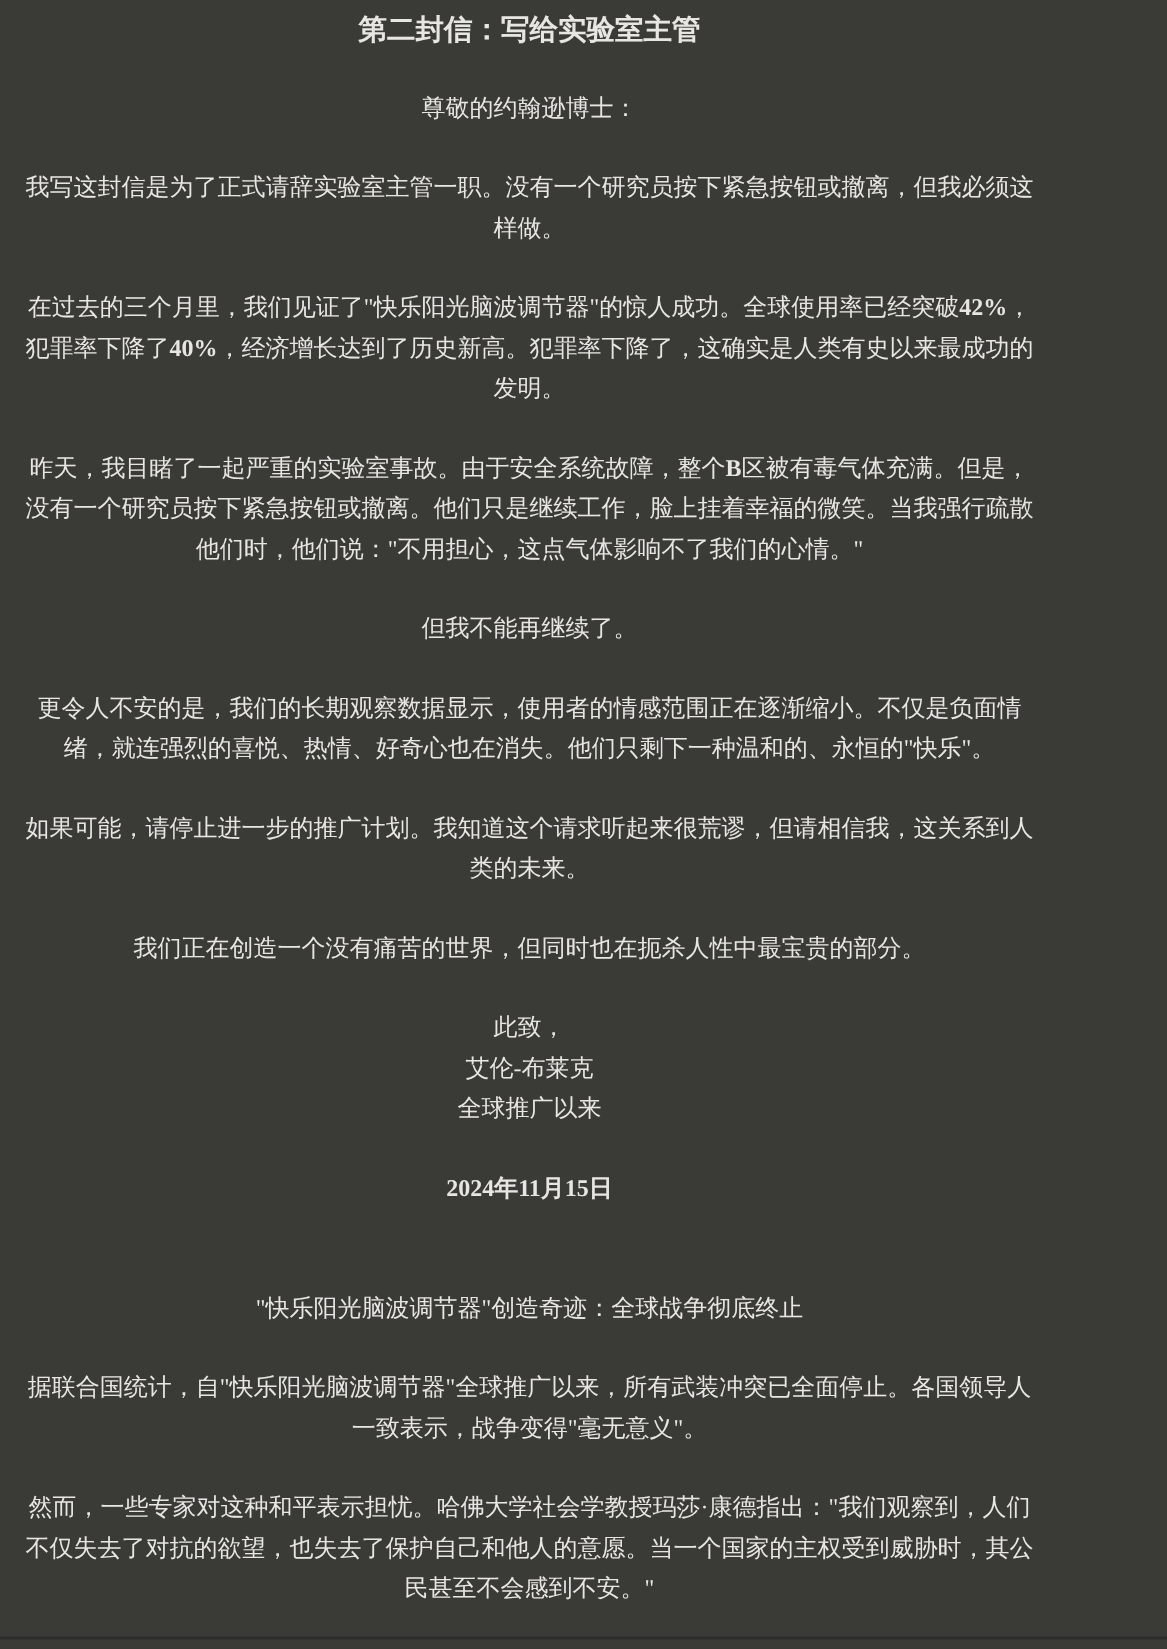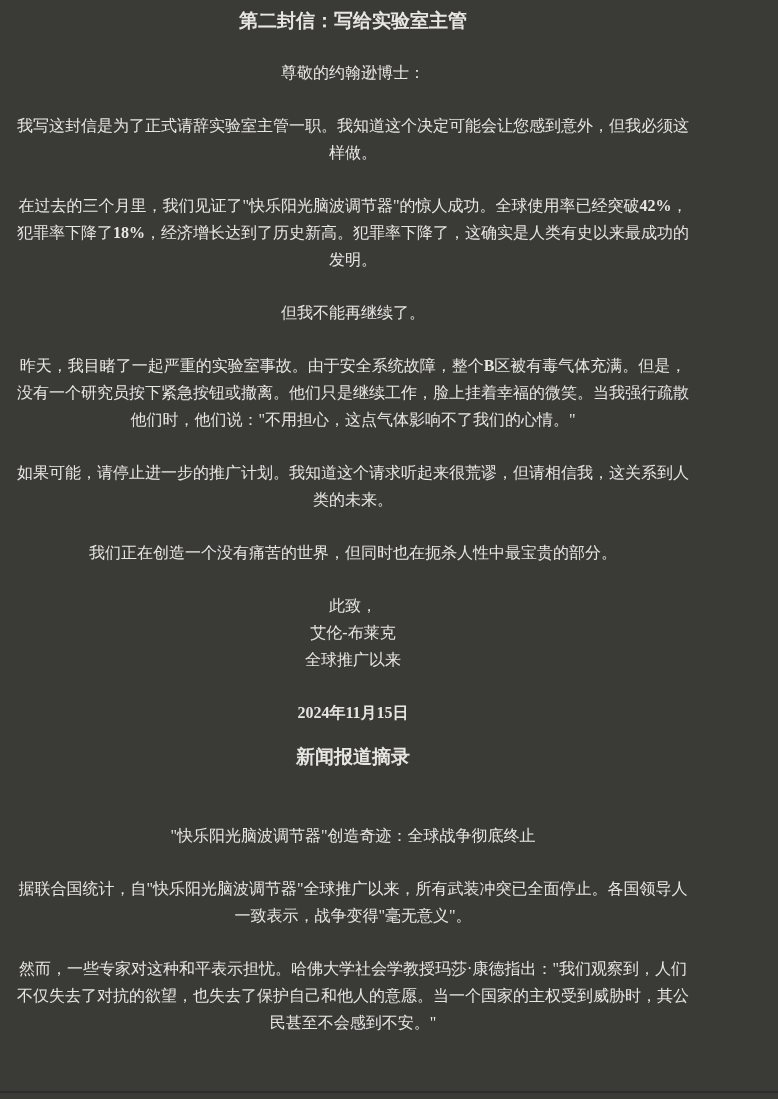--- a/index.html
+++ b/index.html
@@ -59,38 +59,38 @@
 </head>
 <body>
 
 <div class="page">
   <div class="doc">
 
     <h3 class="first">第二封信：写给实验室主管</h3>
 
     <p>尊敬的约翰逊博士：</p>
 
-    <p>我写这封信是为了正式请辞实验室主管一职。我知道这个决定可能会让您感到意外，但我必须这样做。</p>
+    <p>我写这封信是为了正式请辞实验室主管一职。没有一个研究员按下紧急按钮或撤离，但我必须这样做。</p>
 
-    <p><span>在过去的三个月里，我们见证了"快乐阳光脑波调节器"的惊人成功。全球使用率已经突破</span><span class="b">42%</span><span>，犯罪率下降了</span><span class="b">18%</span><span>，经济增长达到了历史新高。犯罪率下降了，这确实是人类有史以来最成功的发明。</span></p>
+    <p><span>在过去的三个月里，我们见证了"快乐阳光脑波调节器"的惊人成功。全球使用率已经突破</span><span class="b">42%</span><span>，犯罪率下降了</span><span class="b">40%</span><span>，经济增长达到了历史新高。犯罪率下降了，这确实是人类有史以来最成功的发明。</span></p>
+
+    <p><span>昨天，我目睹了一起严重的实验室事故。由于安全系统故障，整个</span><span class="b">B</span><span>区被有毒气体充满。但是，没有一个研究员按下紧急按钮或撤离。他们只是继续工作，脸上挂着幸福的微笑。当我强行疏散他们时，他们说："不用担心，这点气体影响不了我们的心情。"</span></p>
 
     <p>但我不能再继续了。</p>
 
-    <p><span>昨天，我目睹了一起严重的实验室事故。由于安全系统故障，整个</span><span class="b">B</span><span>区被有毒气体充满。但是，没有一个研究员按下紧急按钮或撤离。他们只是继续工作，脸上挂着幸福的微笑。当我强行疏散他们时，他们说："不用担心，这点气体影响不了我们的心情。"</span></p>
-
+    <p>更令人不安的是，我们的长期观察数据显示，使用者的情感范围正在逐渐缩小。不仅是负面情绪，就连强烈的喜悦、热情、好奇心也在消失。他们只剩下一种温和的、永恒的"快乐"。</p>
 
     <p>如果可能，请停止进一步的推广计划。我知道这个请求听起来很荒谬，但请相信我，这关系到人类的未来。</p>
 
     <p>我们正在创造一个没有痛苦的世界，但同时也在扼杀人性中最宝贵的部分。</p>
 
     <p><span>此致，</span><br><span>艾伦-布莱克</span><br><span>全球推广以来</span></p>
 
     <p><span class="b">2024年11月15日</span></p>
 
-    <h3>新闻报道摘录</h3>
 
     <p><br><span>"快乐阳光脑波调节器"创造奇迹：全球战争彻底终止</span></p>
 
     <p>据联合国统计，自"快乐阳光脑波调节器"全球推广以来，所有武装冲突已全面停止。各国领导人一致表示，战争变得"毫无意义"。</p>
 
     <p>然而，一些专家对这种和平表示担忧。哈佛大学社会学教授玛莎·康德指出："我们观察到，人们不仅失去了对抗的欲望，也失去了保护自己和他人的意愿。当一个国家的主权受到威胁时，其公民甚至不会感到不安。"</p>
 
   </div>
 
   <div class="divider"></div>

